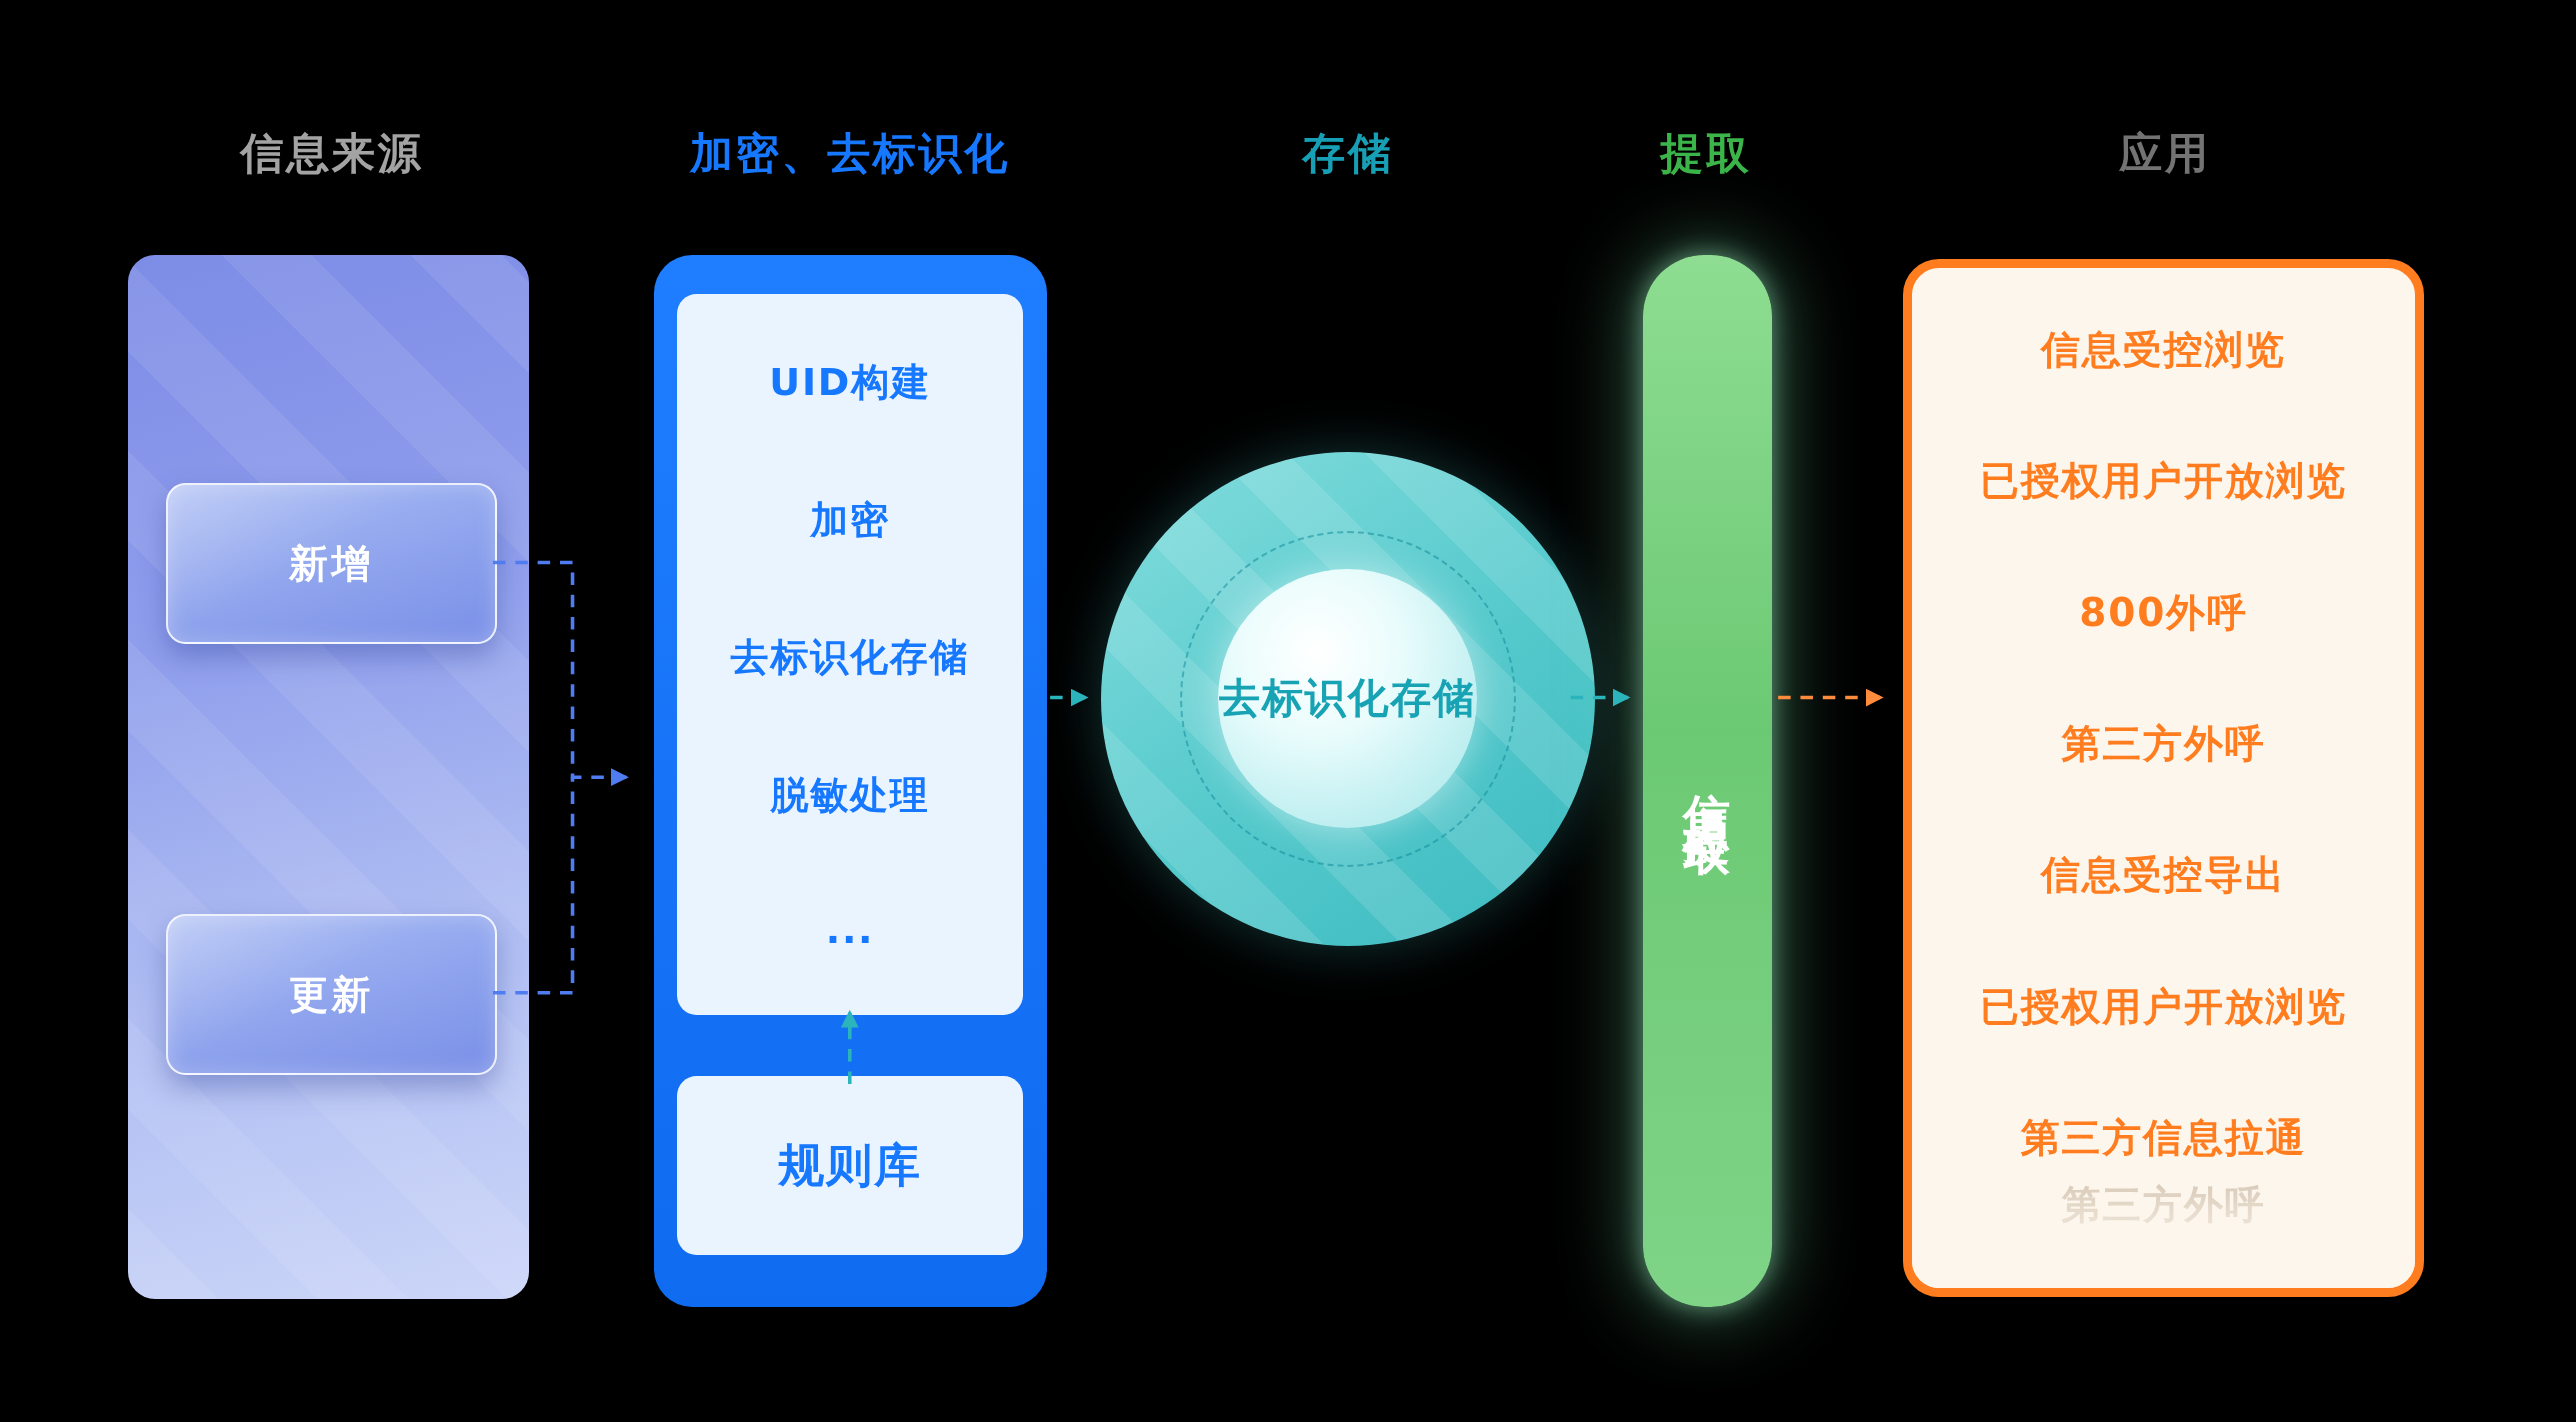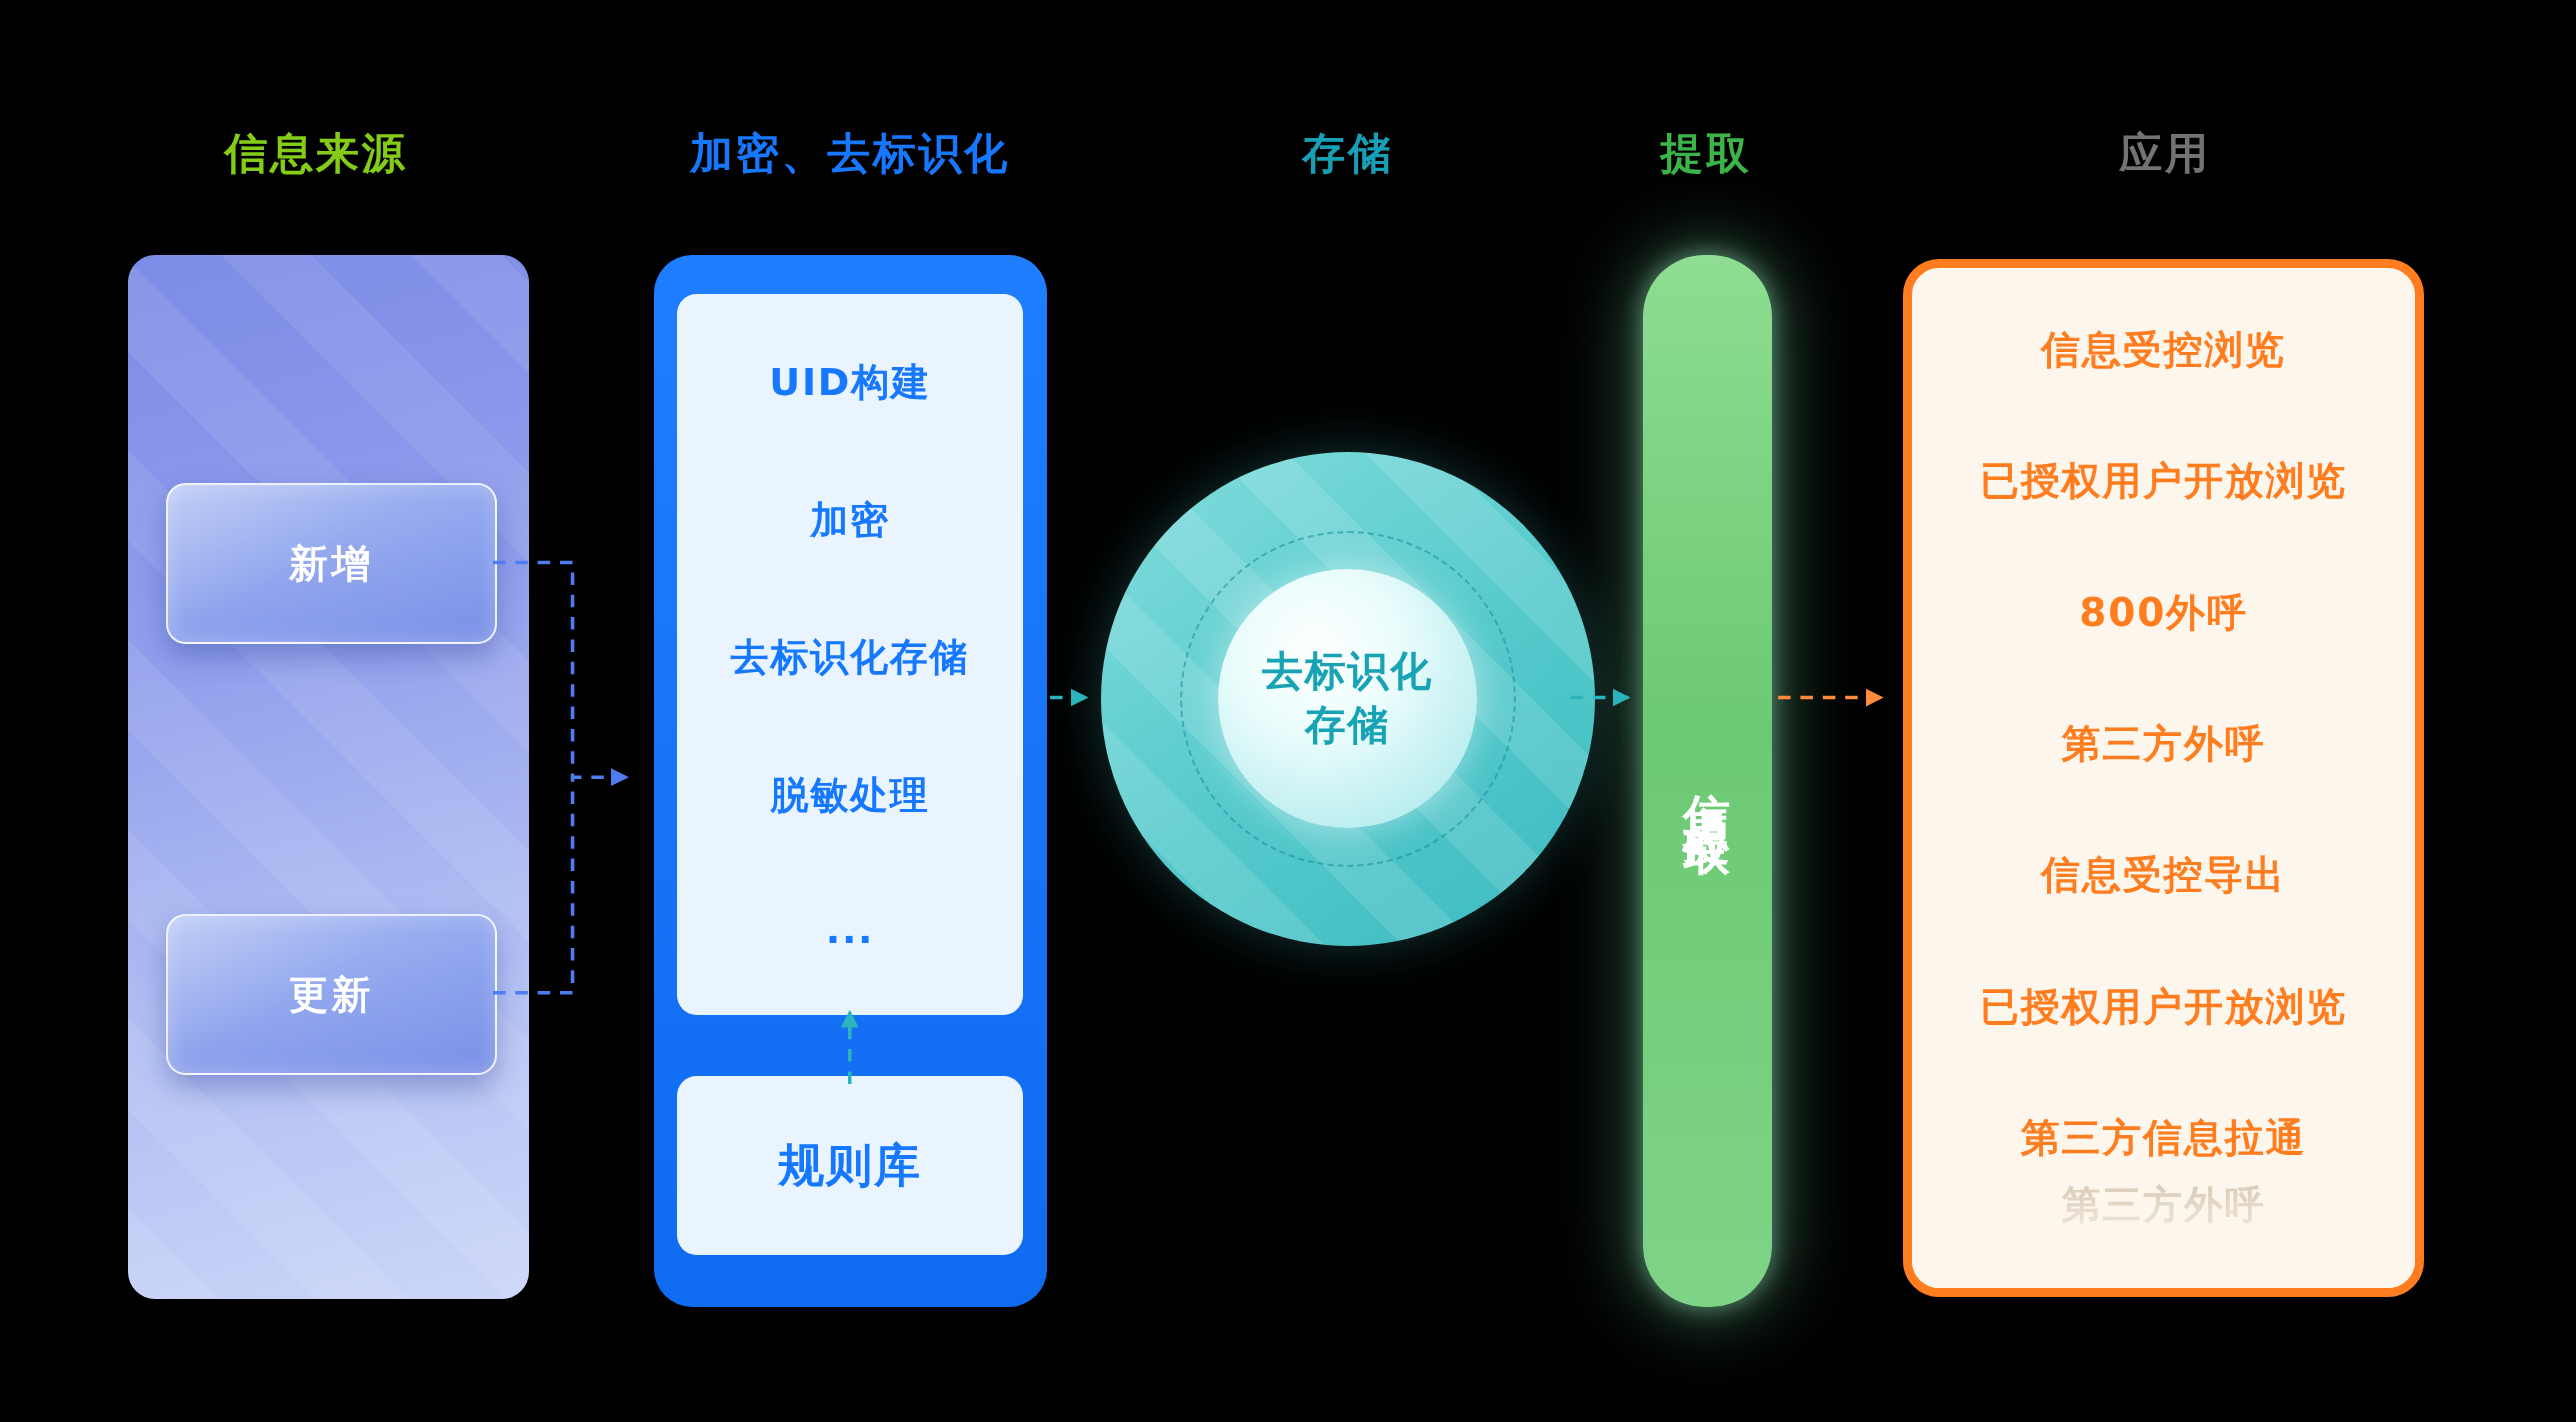--- a/index.html
+++ b/index.html
@@ -7,21 +7,21 @@
     width:2576px;height:1422px;position:relative;overflow:hidden;
     font-family:"DejaVu Sans","Liberation Sans",sans-serif;
   }
   .canvas{position:absolute;inset:0;}
 
   
   .col-header{
     position:absolute;top:125px;transform:translateX(-50%);
     font-size:43px;font-weight:bold;letter-spacing:2.7px;white-space:nowrap;
   }
-  .h-source{left:316px;color:#84cc16;}
+  .h-source{left:332px;color:#a3a3a3;}
   .h-encrypt{left:850px;color:#1677ff;}
   .h-storage{left:1348px;color:#17a0b5;}
   .h-extract{left:1706px;color:#3bb54a;}
   .h-app{left:2165px;color:#737373;}
 
   
   .source-panel{
     position:absolute;left:128px;top:255px;width:401px;height:1044px;
     border-radius:27px;overflow:hidden;
     background-image:
@@ -71,21 +71,21 @@
     box-shadow:0 0 54px rgba(80,210,215,0.25);
   }
   .storage-dashed-ring{
     position:absolute;left:79px;top:79px;width:336px;height:336px;border-radius:50%;
     border:2.7px dashed rgba(20,140,155,0.55);box-sizing:border-box;
   }
   .storage-core{
     position:absolute;left:117px;top:117px;width:259px;height:259px;border-radius:50%;
     background:radial-gradient(circle at 38% 32%, #ffffff 0%, #eafcfc 35%, #bdeef0 75%, #a5e4e8 100%);
     box-shadow:0 0 36px rgba(255,255,255,0.45);
-    display:flex;flex-direction:column;align-items:center;justify-content:center;
+    display:flex;flex-direction:row;align-items:center;justify-content:center;
     color:#17a3b4;font-size:41px;font-weight:bold;line-height:1.3;letter-spacing:1.8px;
   }
 
   
   .extract-bar{
     position:absolute;left:1643px;top:255px;width:129px;height:1052px;border-radius:61px;
     background:linear-gradient(180deg,#8edd92 0%,#6cc973 45%,#7fd487 100%);
     box-shadow:0 0 72px 12.5px rgba(120,230,170,0.35), 0 0 25px rgba(170,245,205,0.5);
     display:flex;align-items:center;justify-content:center;
   }

